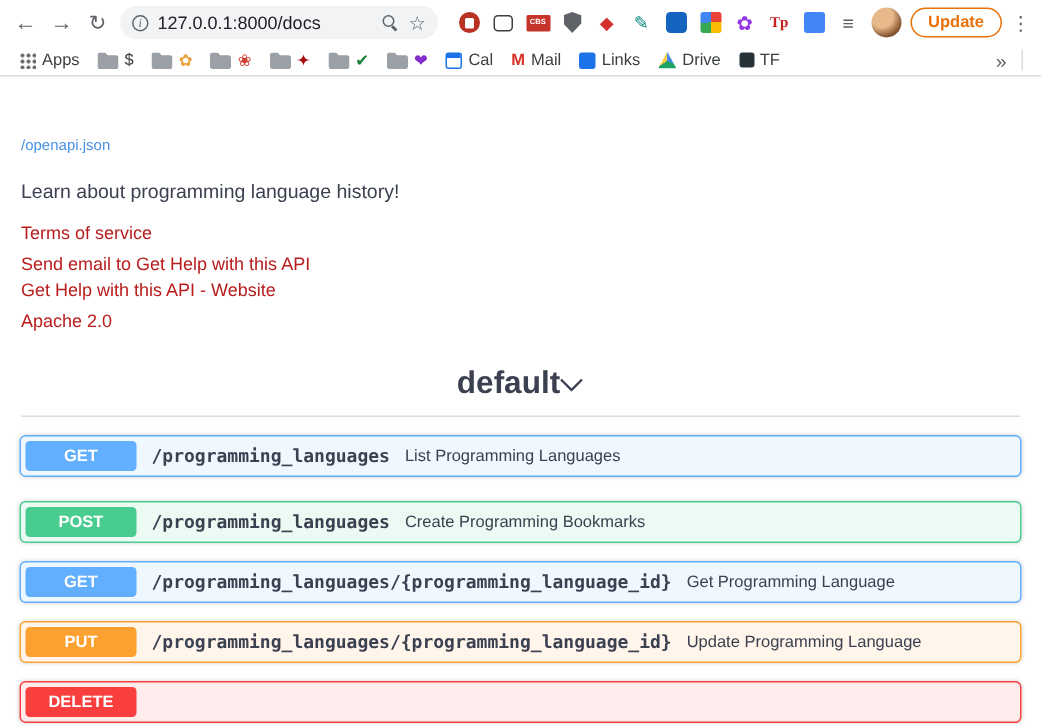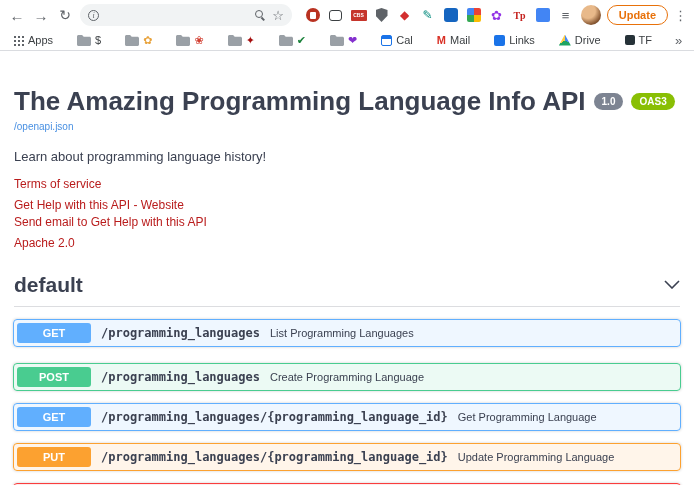--- a/index.html
+++ b/index.html
@@ -33,21 +33,21 @@
   .tm-ic { color:#c5221f; font-weight:bold; font-size:10px; font-family:"Liberation Serif",serif; }
   .bluesq-ic { width:14px; height:14px; background:#4285f4; border-radius:2px; }
   .playlist-ic { color:#5f6368; font-size:13px; font-weight:bold; }
   .avatar { width:20px; height:20px; border-radius:50%; flex:none; cursor:pointer;
             background:radial-gradient(circle at 35% 30%, #e8b98a 0 38%, #8a5a35 70%, #4a2c18); }
   .update-chip { height:20px; padding:0 11px; border-radius:11px; border:1.5px solid #e8710a; background:#fff;
                  color:#e8710a; font-size:11px; font-weight:bold; display:flex; align-items:center; flex:none; cursor:pointer;
                  font-family:"Liberation Sans",sans-serif; }
   .kebab { font-size:13px; color:#5f6368; width:12px; text-align:center; cursor:pointer; flex:none; }
 
-  .bookmarks { height:21px; display:flex; align-items:center; padding:0 8px; gap:14px; border-bottom:1px solid #dadce0; background:#fff; }
+  .bookmarks { height:21px; display:flex; align-items:center; padding:0 8px; gap:2px; border-bottom:1px solid #dadce0; background:#fff; }
   .bm { display:flex; align-items:center; gap:4px; font-size:11px; color:#3c4043; padding:0 5px; cursor:pointer; white-space:nowrap; }
   .apps-grid { width:11px; height:11px; flex:none;
                background-image:radial-gradient(circle, #5f6368 1.1px, transparent 1.4px); background-size:4px 4px; }
   .fold { flex:none; }
   .e2 { color:#e8a33d; } .e3 { color:#d23f31; } .e4 { color:#a50e0e; } .e5 { color:#188038; } .e6 { color:#8430ce; }
   .cal-ic { width:11px; height:11px; border-radius:2px; border:1px solid #1a73e8; background:linear-gradient(#1a73e8 0 3px, #fff 3px); flex:none; }
   .gmail-ic { color:#d93025; font-weight:bold; font-size:11px; }
   .links-ic { width:11px; height:11px; background:#1a73e8; border-radius:2px; flex:none; }
   .drive-ic { width:12px; height:11px; clip-path:polygon(50% 0,100% 100%,0 100%);
               background:conic-gradient(#4688f4 0 33%, #1ea362 33% 66%, #ffcf48 66% 100%); flex:none; }
@@ -63,21 +63,21 @@
   .badge.v { background:#7d8492; }
   .badge.oas { background:#89bf04; }
   .spec-link { display:inline-block; margin-top:5px; font-size:10px; color:#4990e2; text-decoration:none; cursor:pointer; }
   .desc { margin-top:15px; font-size:13px; color:#3b4151; }
   .info-links { margin-top:13px; }
   .info-links a { display:block; font-size:12px; color:#b91c1c; text-decoration:none; line-height:15px; margin-bottom:2px; cursor:pointer; }
   .info-links a.gap { margin-bottom:6px; }
   .info-links a.gap-top { margin-top:6px; }
 
   .tag-header { margin:22px 14px 12px; padding-bottom:9px; border-bottom:1px solid rgba(59,65,81,.18);
-                display:flex; align-items:center; justify-content:space-between; cursor:pointer; }
+                display:flex; align-items:center; justify-content:center; cursor:pointer; }
   .tag-name { font-size:21px; font-weight:bold; color:#3b4151; }
 
   .opblock { margin:0 13px 12px; display:flex; align-items:center; gap:10px; padding:3px 8px 3px 3px;
              border:1px solid; border-radius:4px; box-shadow:0 0 3px rgba(0,0,0,.19); cursor:pointer; }
   .method { color:#fff; font-weight:bold; font-size:11px; width:74px; text-align:center; padding:4px 0; border-radius:3px; flex:none; }
   .path { font-family:"DejaVu Sans Mono","Liberation Mono",monospace; font-weight:bold; font-size:12px; color:#3b4151; white-space:nowrap; }
   .summary { font-size:11px; color:#3b4151; white-space:nowrap; overflow:hidden; }
   .opblock.get    { background:rgba(97,175,254,.1);  border-color:#61affe; } .opblock.get .method    { background:#61affe; }
   .opblock.post   { background:rgba(73,204,144,.1);  border-color:#49cc90;margin-top:16px; } .opblock.post .method   { background:#49cc90; }
   .opblock.put    { background:rgba(252,161,48,.1);  border-color:#fca130; } .opblock.put .method    { background:#fca130; }
@@ -86,20 +86,21 @@
 </head>
 <body>
 
 <div class="toolbar">
   <span class="navbtn">←</span>
   <span class="navbtn">→</span>
   <span class="navbtn reload">↻</span>
 
   <div class="omnibox">
     <span class="info-ic">i</span>
+    <span class="url">127.0.0.1:8000/docs</span>
     <span class="flex-sp"></span>
     <span class="lens"></span>
     <span class="star">☆</span>
   </div>
 
   <div class="ext-row">
     <span class="ext">
         <span class="stop-ic"></span>
       </span>
     <span class="ext">
@@ -195,52 +196,47 @@
     <span class="tf-ic"></span>
     <span>TF</span>
   </div>
 
   <span class="overflow-ch">»</span>
   <span class="bm-sep"></span>
 </div>
 
 <div class="page">
   <div class="info">
-    <h1 class="api-title">
-      <span>The Amazing Programming Language Info API</span>
-      <span class="badge v">1.0</span>
-      <span class="badge oas">OAS3</span>
-    </h1>
     <a class="spec-link">/openapi.json</a>
     <p class="desc">Learn about programming language history!</p>
     <div class="info-links">
       <a class="gap">Terms of service</a>
+      <a>Send email to Get Help with this API</a>
       <a>Get Help with this API - Website</a>
-      <a>Send email to Get Help with this API</a>
       <a class="gap-top">Apache 2.0</a>
     </div>
   </div>
 
   <div class="tag-header">
     <span class="tag-name">default</span>
     <svg width="16" height="9" viewBox="0 0 16 9">
         <path d="M1 1l7 7 7-7" stroke="#3b4151" stroke-width="1.6" fill="none"></path>
       </svg>
   </div>
 
   <div>
     <div class="opblock get">
       <span class="method">GET</span>
       <span class="path">/programming_languages</span>
       <span class="summary">List Programming Languages</span>
     </div>
     <div class="opblock post">
       <span class="method">POST</span>
       <span class="path">/programming_languages</span>
-      <span class="summary">Create Programming Language</span>
+      <span class="summary">Create Programming Bookmarks</span>
     </div>
     <div class="opblock get">
       <span class="method">GET</span>
       <span class="path">/programming_languages/{programming_language_id}</span>
       <span class="summary">Get Programming Language</span>
     </div>
     <div class="opblock put">
       <span class="method">PUT</span>
       <span class="path">/programming_languages/{programming_language_id}</span>
       <span class="summary">Update Programming Language</span>

